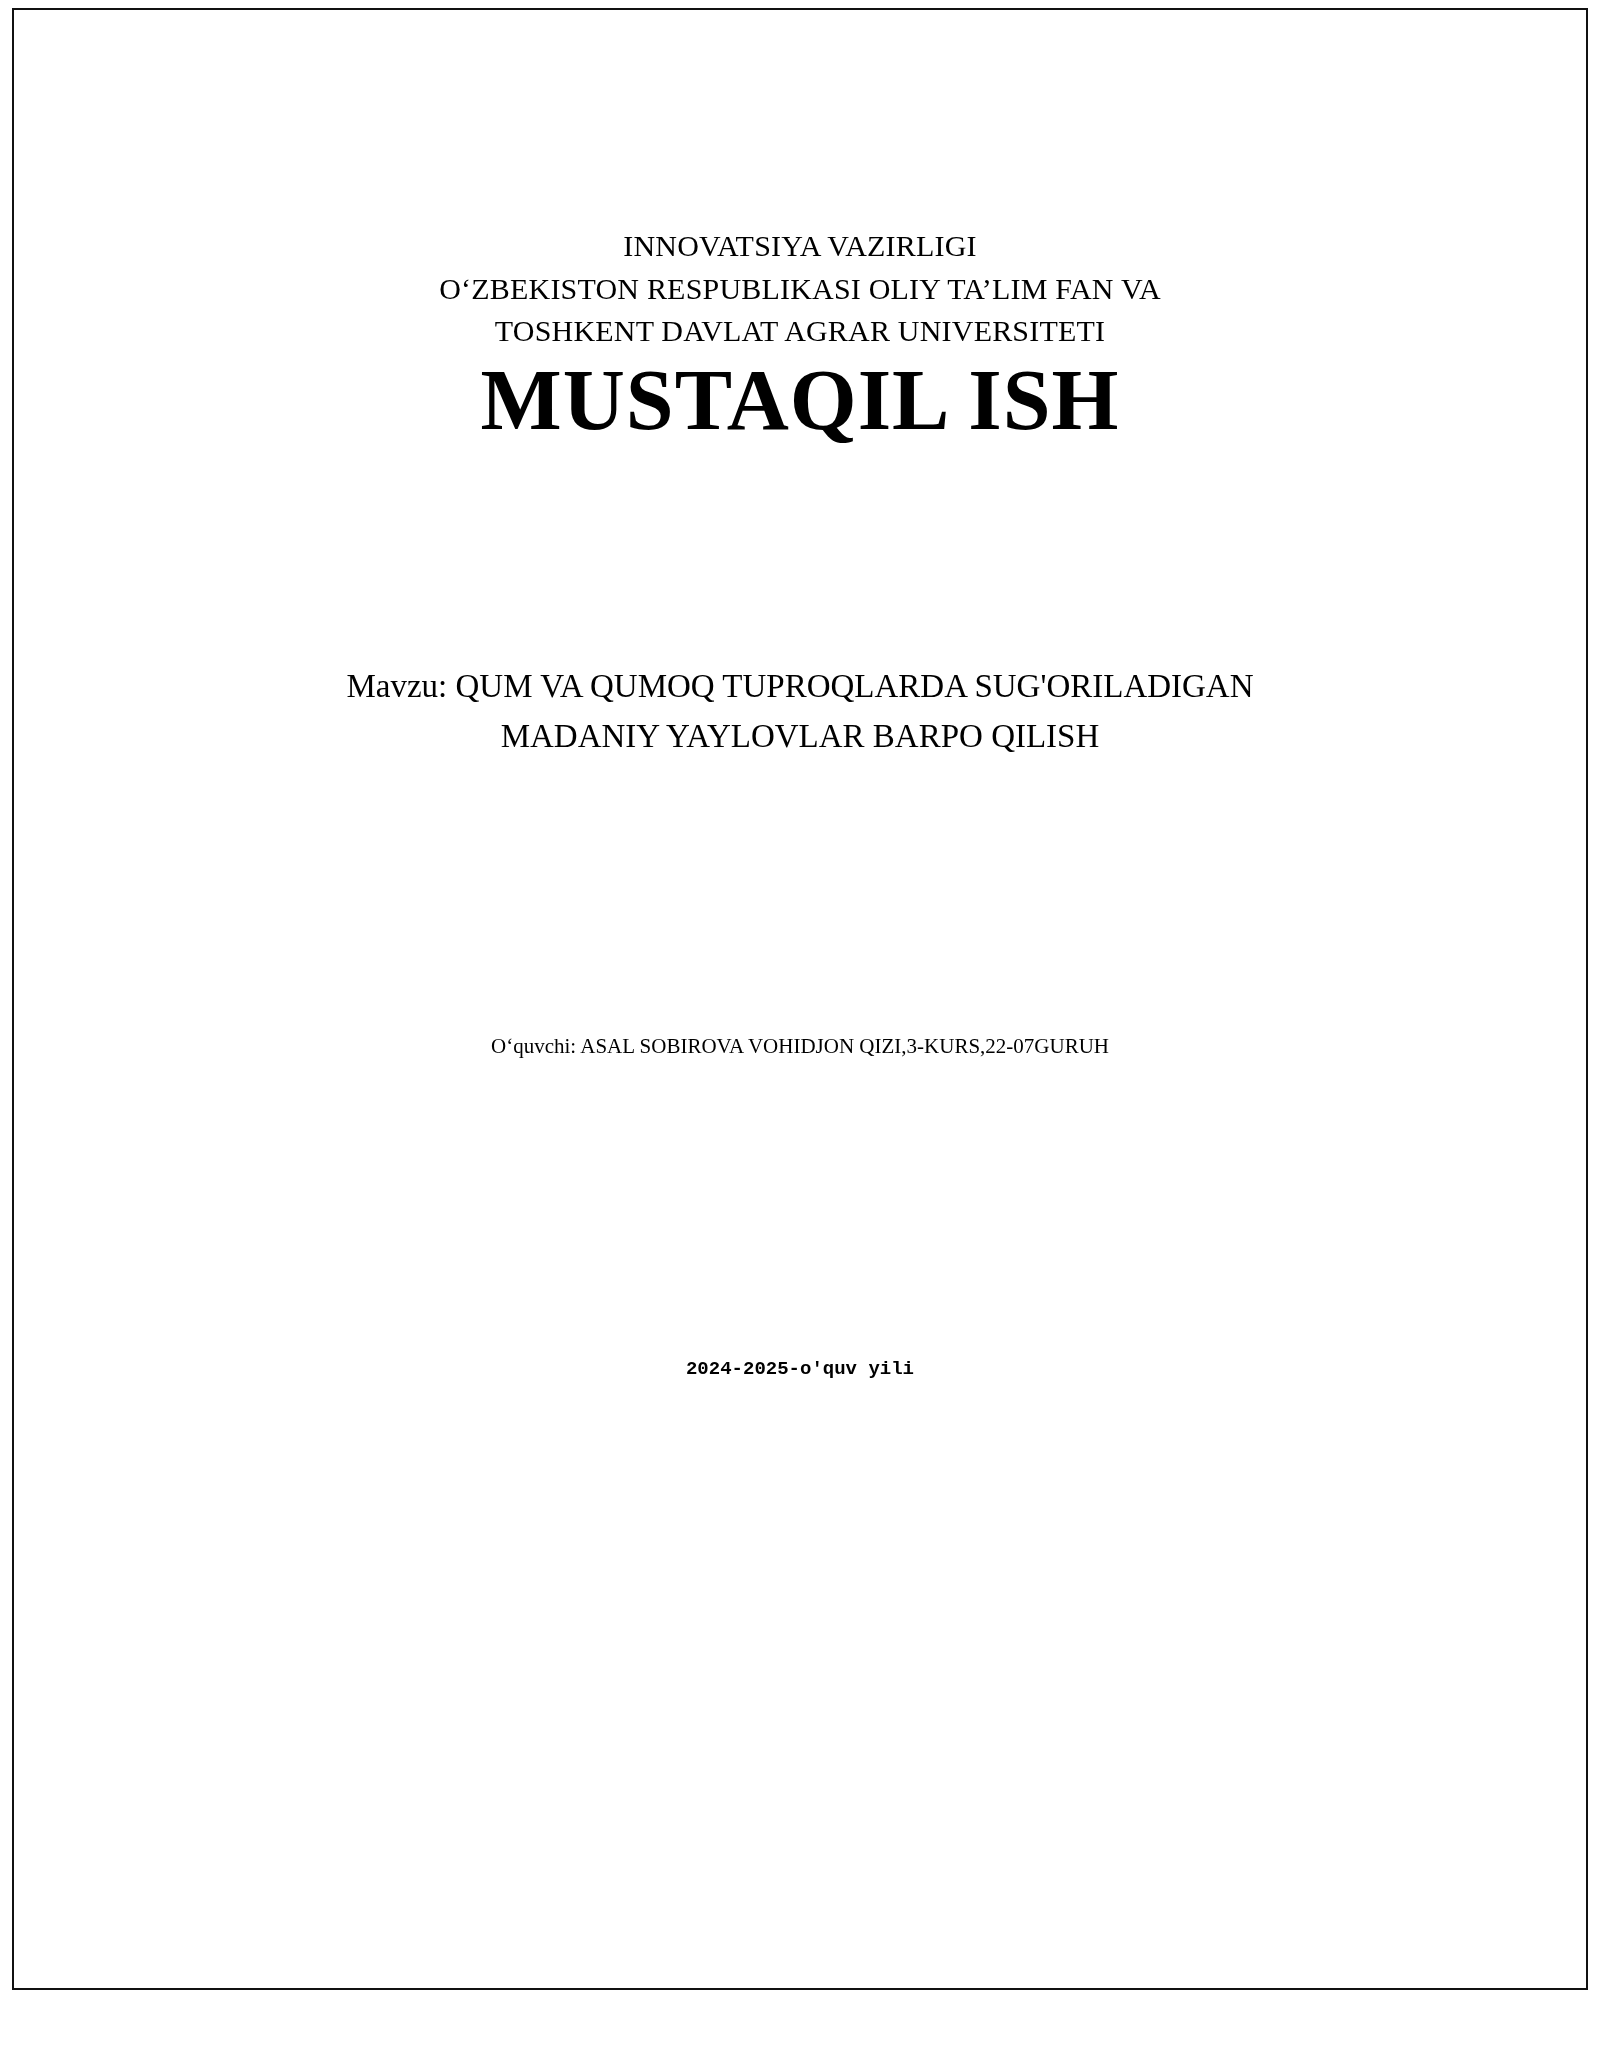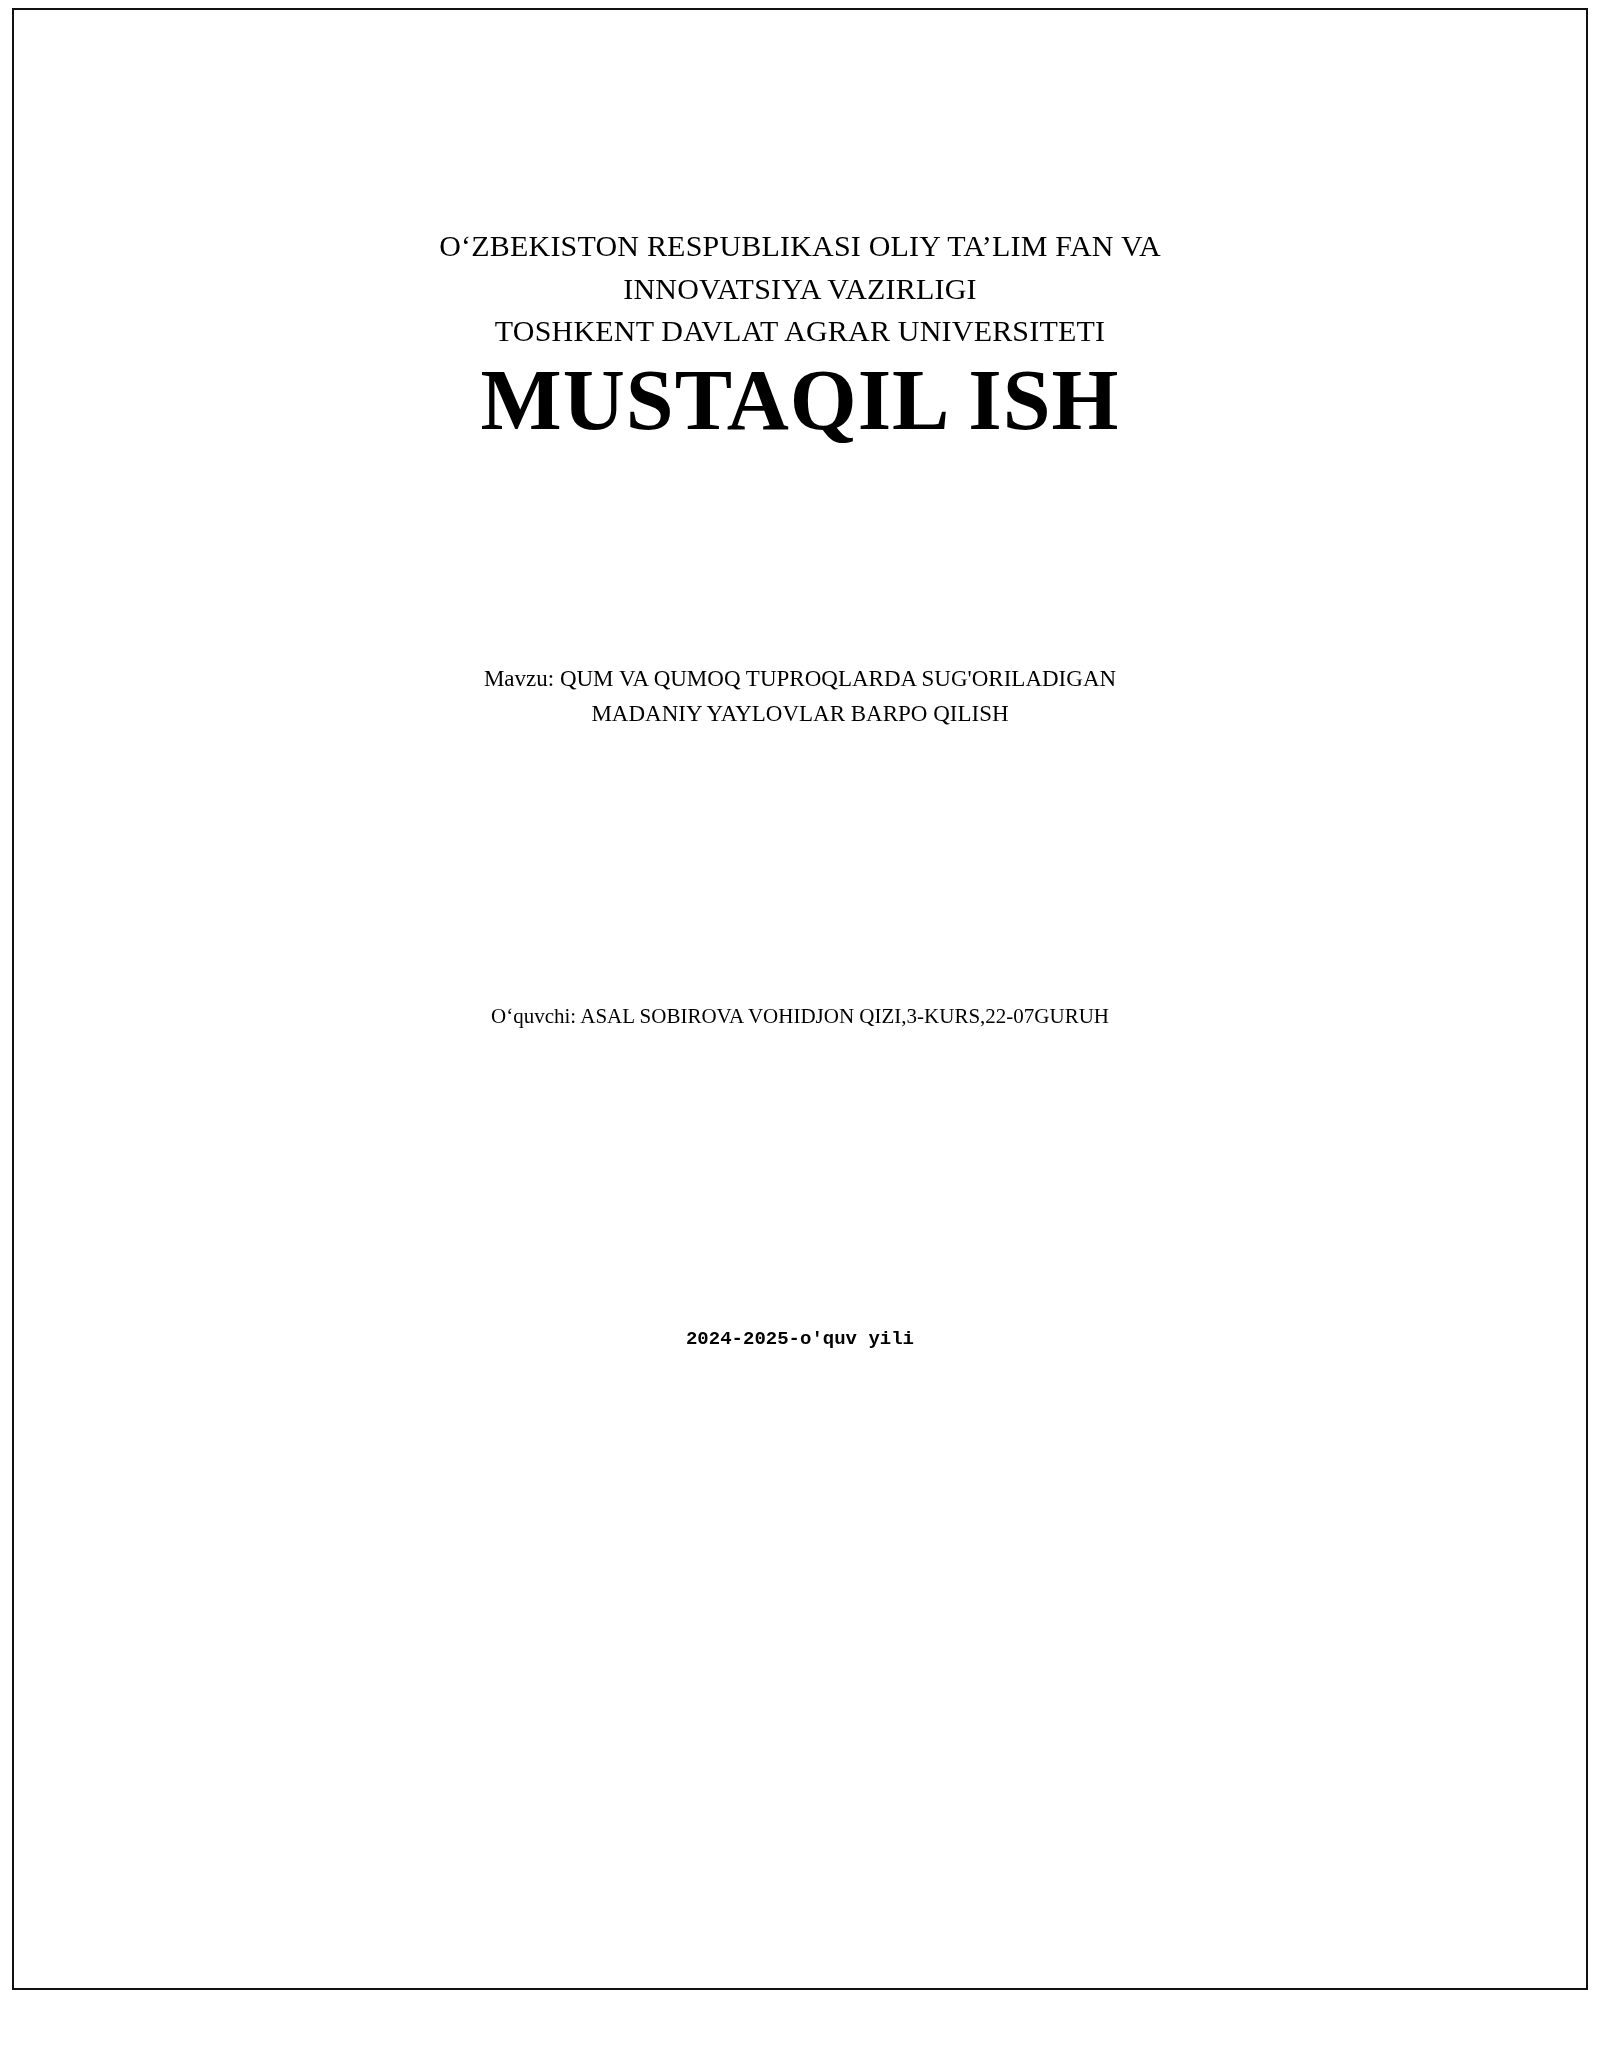--- a/index.html
+++ b/index.html
@@ -52,21 +52,21 @@
   }
   .doc-title {
     font-size: 86px;
     font-weight: bold;
     letter-spacing: 1px;
     line-height: 1.1;
   }
   .subject-block {
     margin-top: 215px;
     text-align: center;
-    font-size: 23px;
+    font-size: 33px;
     line-height: 1.5;
   }
   .subject-line {
     display: block;
   }
   .student-block {
     margin-top: 270px;
     text-align: center;
     font-size: 21px;
     line-height: 1.5;
@@ -82,22 +82,22 @@
 </head>
 <body>
 
 <div class="page">
 
   <div class="page-frame"></div>
 
   <div class="content">
 
     <div class="header-block">
+      <span class="header-line">INNOVATSIYA VAZIRLIGI</span>
       <span class="header-line">O‘ZBEKISTON RESPUBLIKASI OLIY TA’LIM FAN VA</span>
-      <span class="header-line">INNOVATSIYA VAZIRLIGI</span>
       <span class="header-line">TOSHKENT DAVLAT AGRAR UNIVERSITETI</span>
     </div>
 
     <div class="title-block">
       <div class="doc-title">MUSTAQIL ISH</div>
     </div>
 
     <div class="subject-block">
       <span class="subject-line">Mavzu: QUM VA QUMOQ TUPROQLARDA SUG'ORILADIGAN</span>
       <span class="subject-line">MADANIY YAYLOVLAR BARPO QILISH</span>

